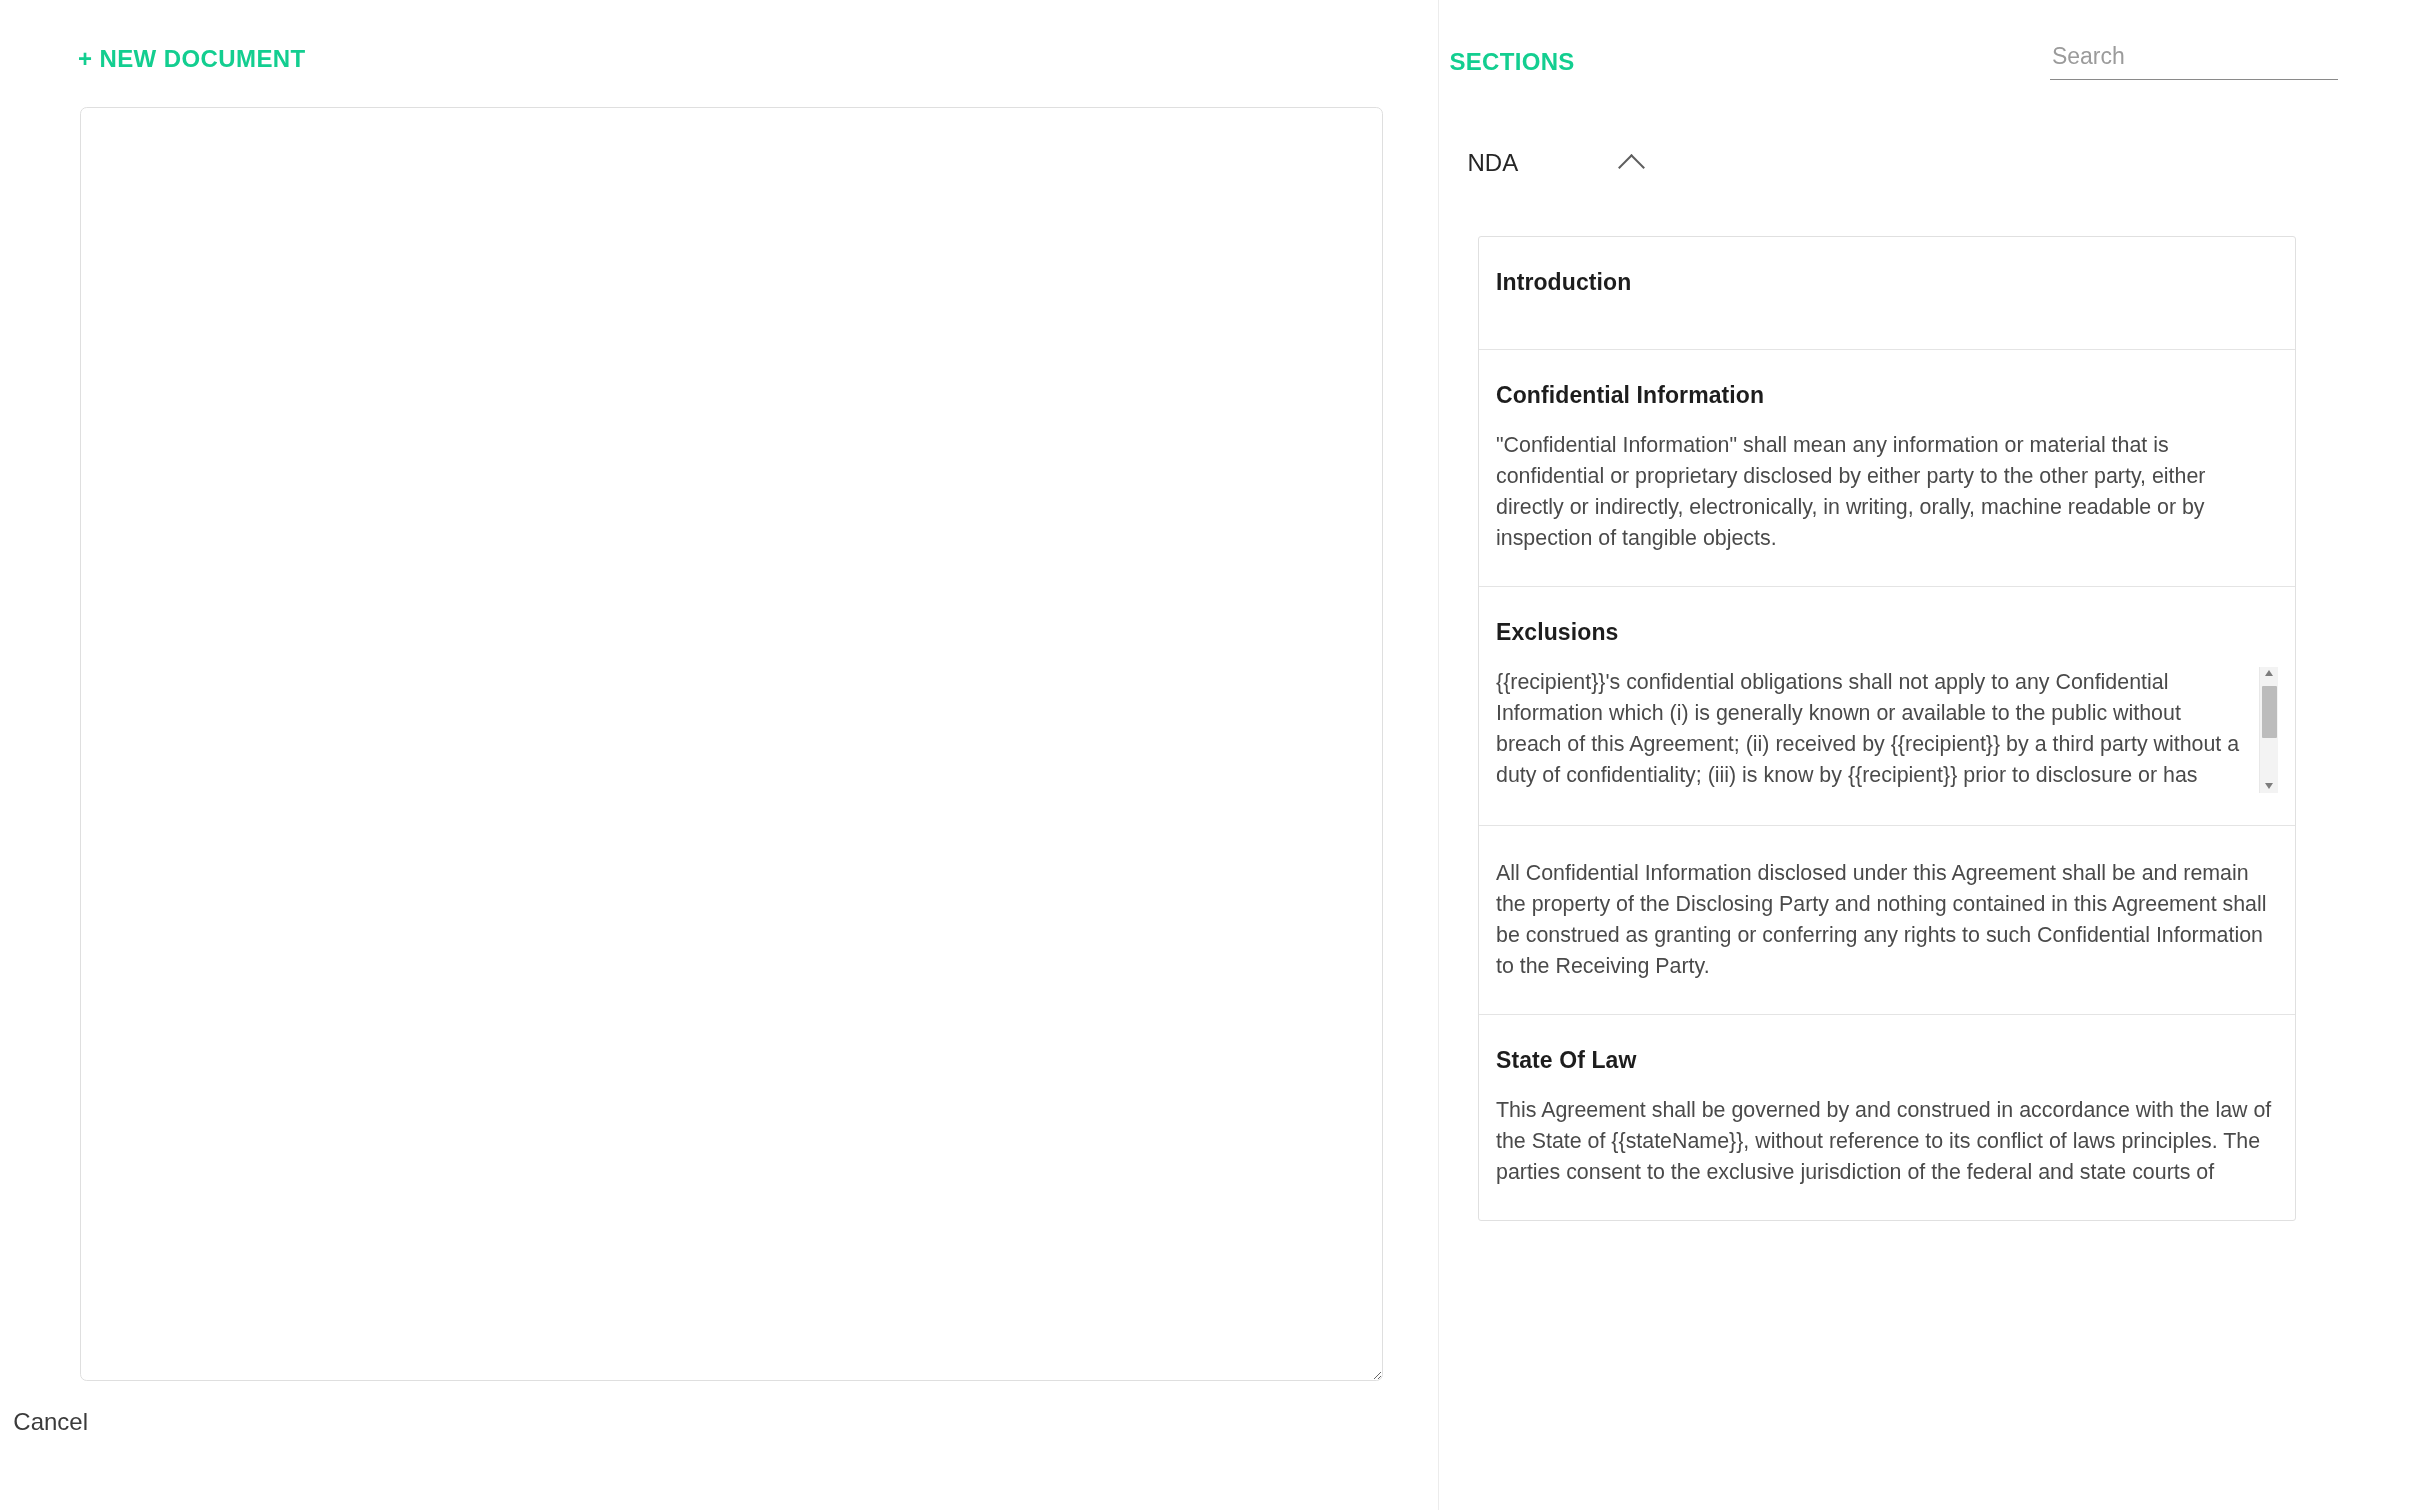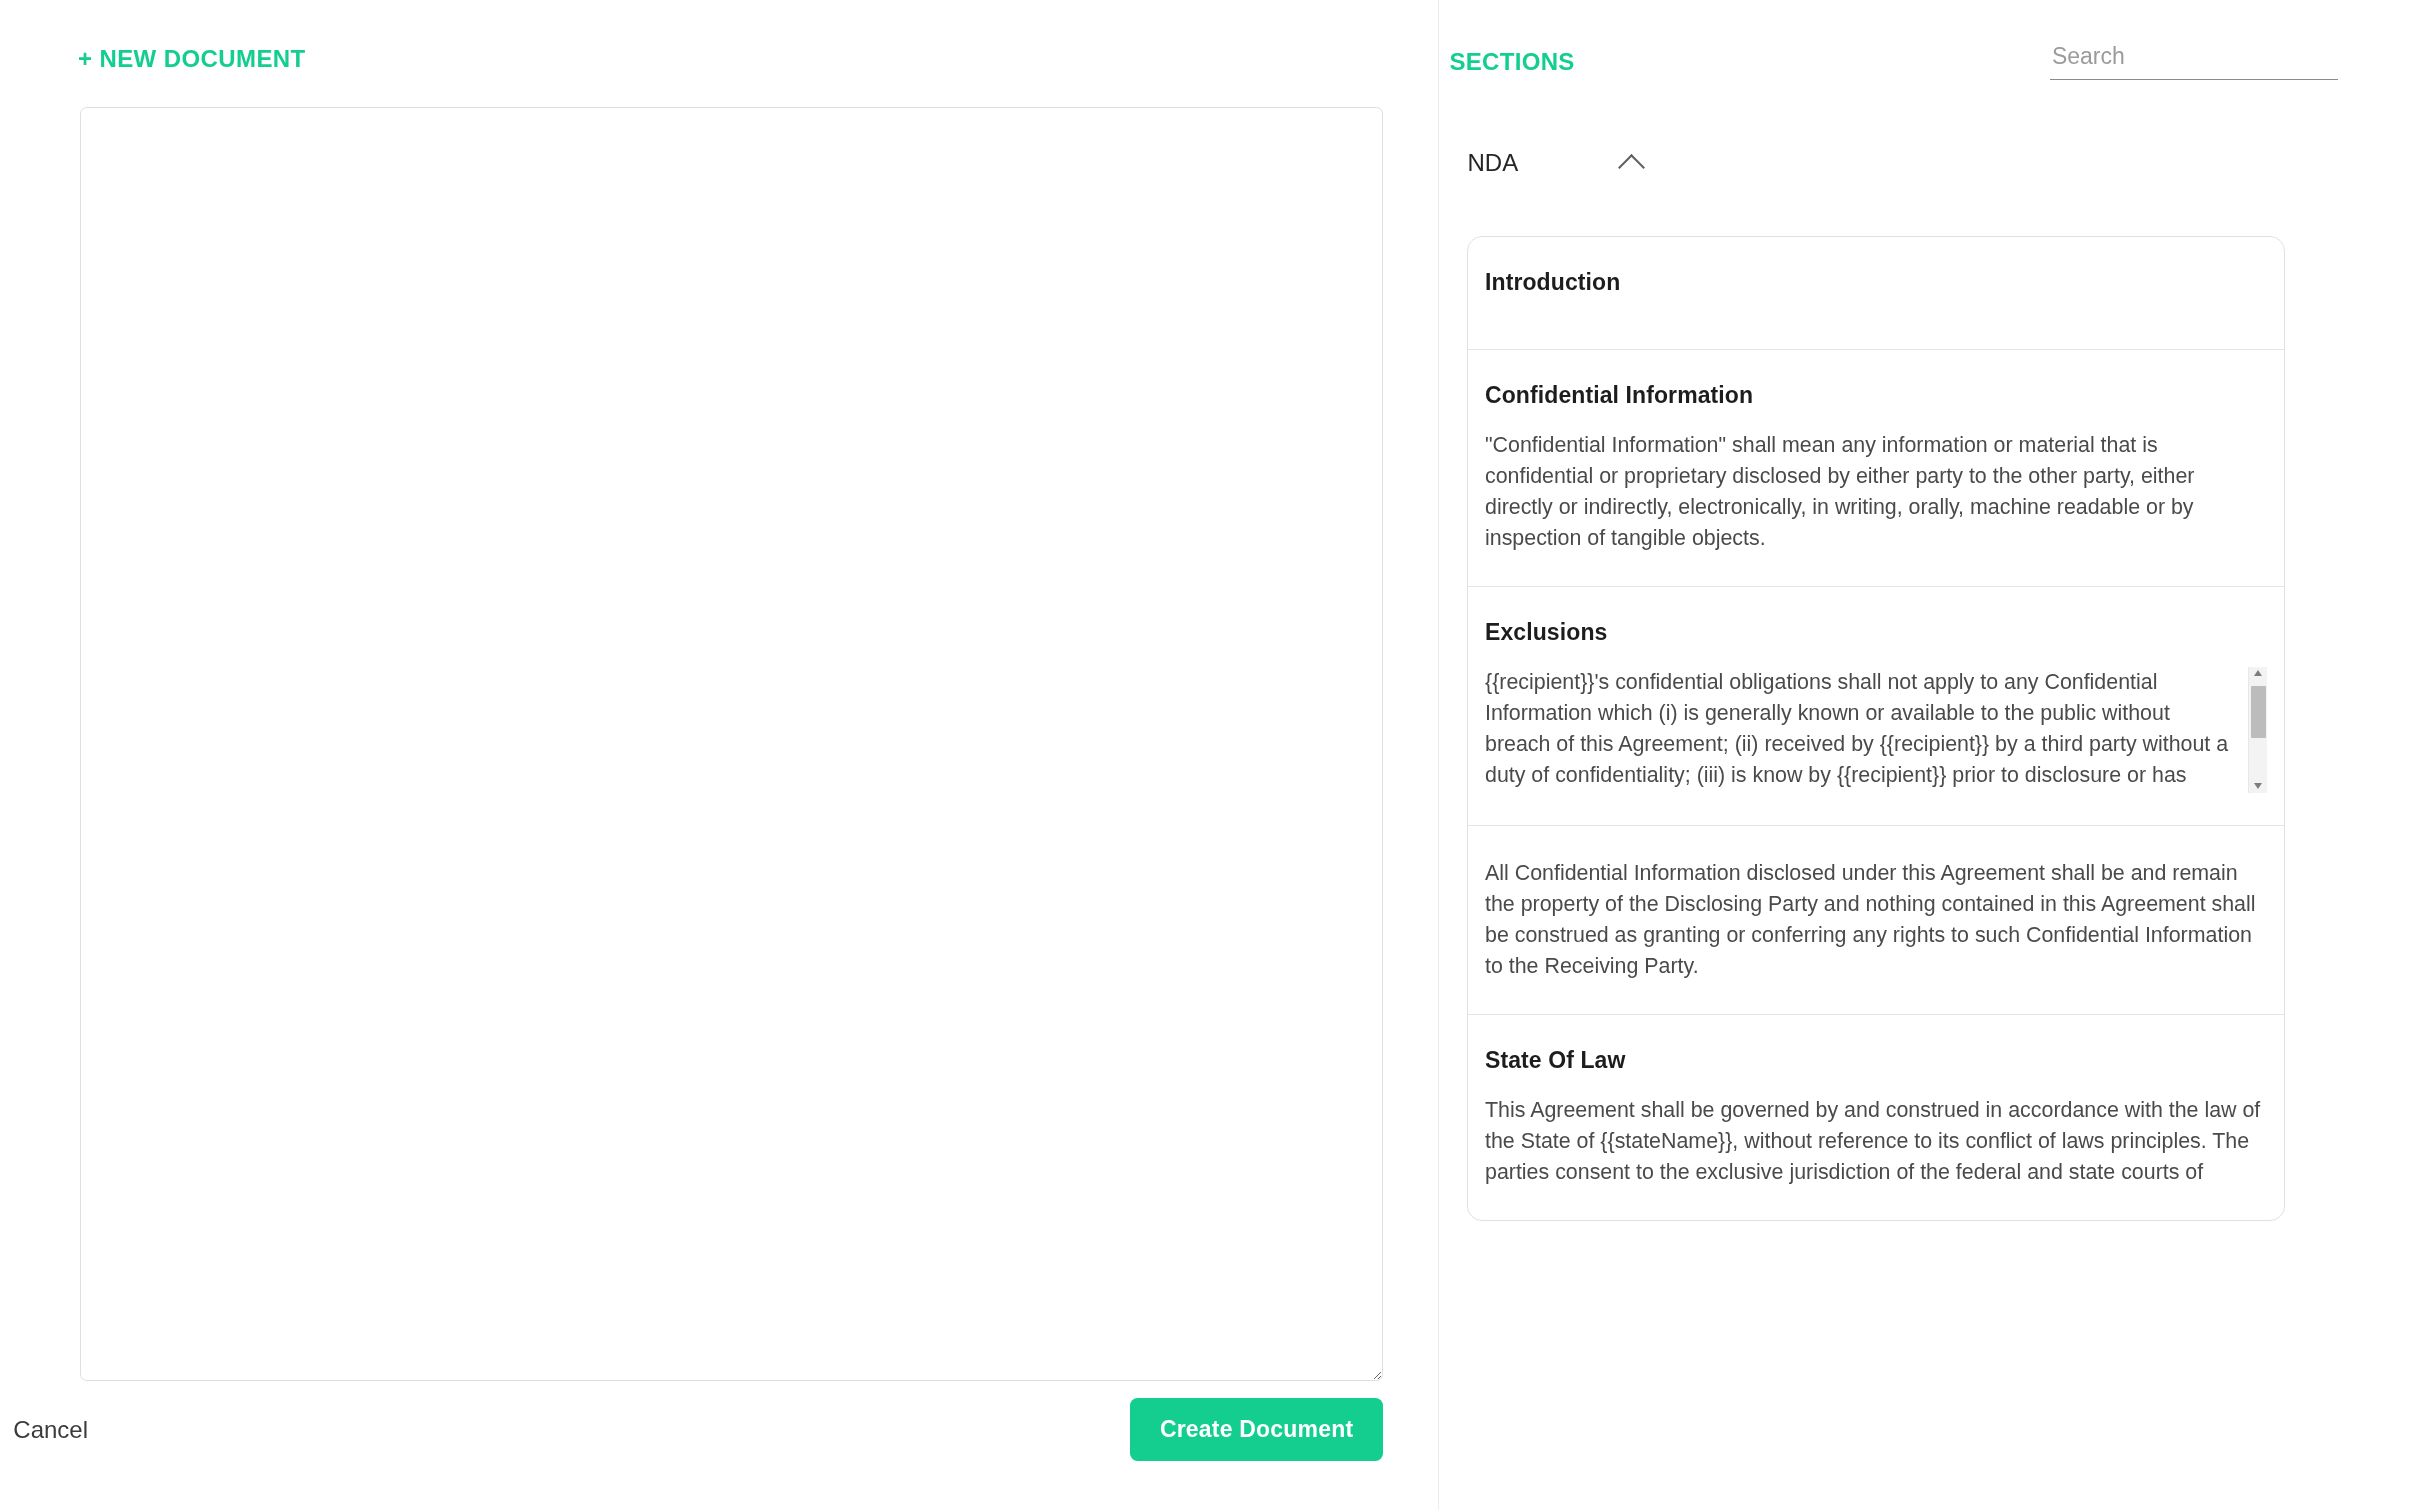--- a/index.html
+++ b/index.html
@@ -172,24 +172,24 @@
     left: 4.8px; top: 11.4px;
     width: 17px; height: 17px;
     border-left: 2.9px solid #5e5e5e;
     border-top: 2.9px solid #5e5e5e;
     transform: rotate(45deg);
   }
 
   
   .sections-card {
     position: absolute;
-    left: 28px; top: 236px;
+    left: 39px; top: 236px;
     width: 818px;
     border: 1.9px solid #e0e0e0;
-    border-radius: 15px;
+    border-radius: 3px;
     background: #ffffff;
     overflow: hidden;
   }
 
   .section-block {
     border-bottom: 1.9px solid #e4e4e4;
     padding: 32px 17px 32px 17px;
   }
   .section-block:last-child { border-bottom: 0; }
 
@@ -264,21 +264,20 @@
   <div class="editor-pane">
 
     <div class="new-doc-title">+ NEW DOCUMENT</div>
 
     <div class="editor-box">
       <textarea class="editor-surface" placeholder="" style=""></textarea>
     </div>
 
     <div class="editor-actions">
       <button class="btn-cancel">Cancel</button>
-      <button class="btn-create">Create Document</button>
     </div>
   </div>
 
   <div class="sections-pane">
 
     <div class="sections-title">SECTIONS</div>
 
     <div class="search-wrap">
       <input class="search-input" type="text" placeholder="Search" style="">
     </div>

